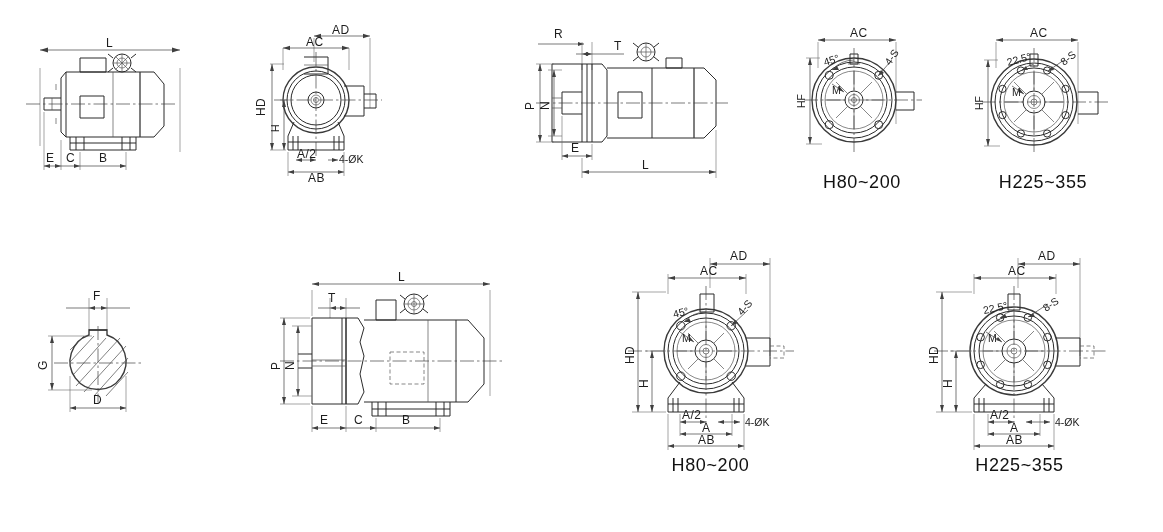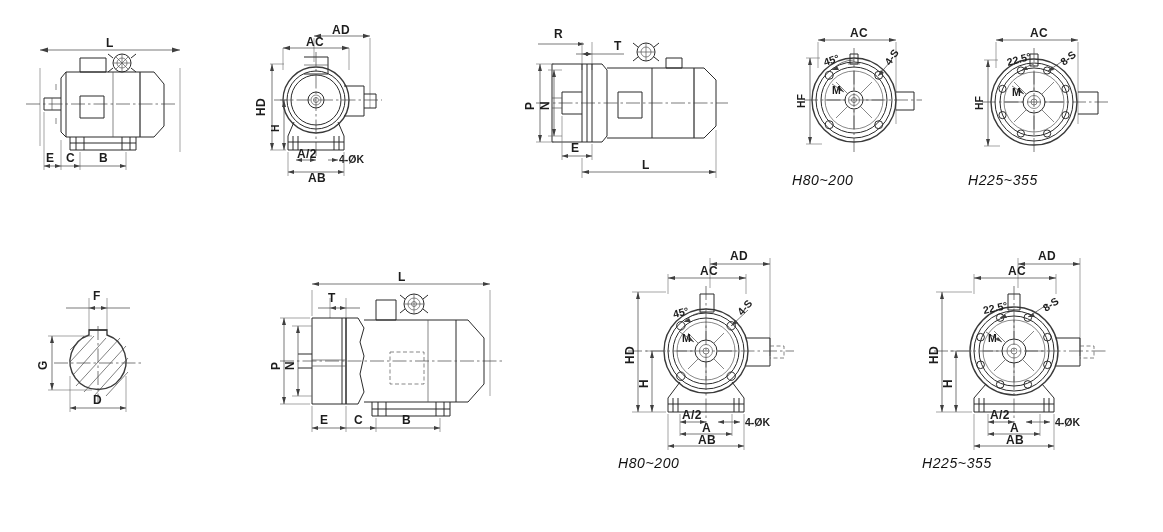--- a/index.html
+++ b/index.html
@@ -1,32 +1,32 @@
 <!DOCTYPE html>
 <html><head>
 <meta charset="utf-8">
 <title>Motor Dimension Drawings</title>
 <style>
   html,body{margin:0;padding:0;background:#ffffff;}
   body{font-family:"Liberation Sans",sans-serif;color:#1a1a1a;}
   #sheet{position:relative;width:1163px;height:532px;background:#fff;overflow:hidden;}
-  .view{position:absolute;font-weight:bold;}
+  .view{position:absolute;}
   svg{display:block;overflow:visible;}
   .ln{fill:none;stroke:#2b2b2b;stroke-width:1;}
   .ln-h{fill:none;stroke:#3a3a3a;stroke-width:1.4;}
   .ln-t{fill:none;stroke:#555;stroke-width:0.7;}
   .dim{fill:none;stroke:#3f3f3f;stroke-width:0.7;}
   .ext{fill:none;stroke:#6a6a6a;stroke-width:0.6;}
   .ctr{fill:none;stroke:#444;stroke-width:0.7;stroke-dasharray:14 3 2.5 3;}
   .hid{fill:none;stroke:#555;stroke-width:0.7;stroke-dasharray:4 2.5;}
   .hatch{fill:none;stroke:#4a4a4a;stroke-width:0.7;}
   .arrow{fill:#3f3f3f;}
   .lbl{font-family:"Liberation Sans",sans-serif;font-size:12px;fill:#1d1d1d;letter-spacing:0.4px;}
   .lbl-s{font-family:"Liberation Sans",sans-serif;font-size:10.5px;fill:#1d1d1d;}
-  .cap-div{position:absolute;font-size:14px;color:#111;letter-spacing:.6px;white-space:nowrap;font-style:italic;}
+  .cap-div{position:absolute;text-align:center;font-size:18px;color:#111;letter-spacing:.6px;white-space:nowrap;}
   .wm{position:absolute;color:#f4f4f4;font-size:11px;user-select:none;}
 </style>
 </head>
 <body>
 
 <div id="sheet">
 
   <div class="view" style="left:18px;top:22px;">
     <svg width="215" height="165" viewBox="0 0 215 165">
 

